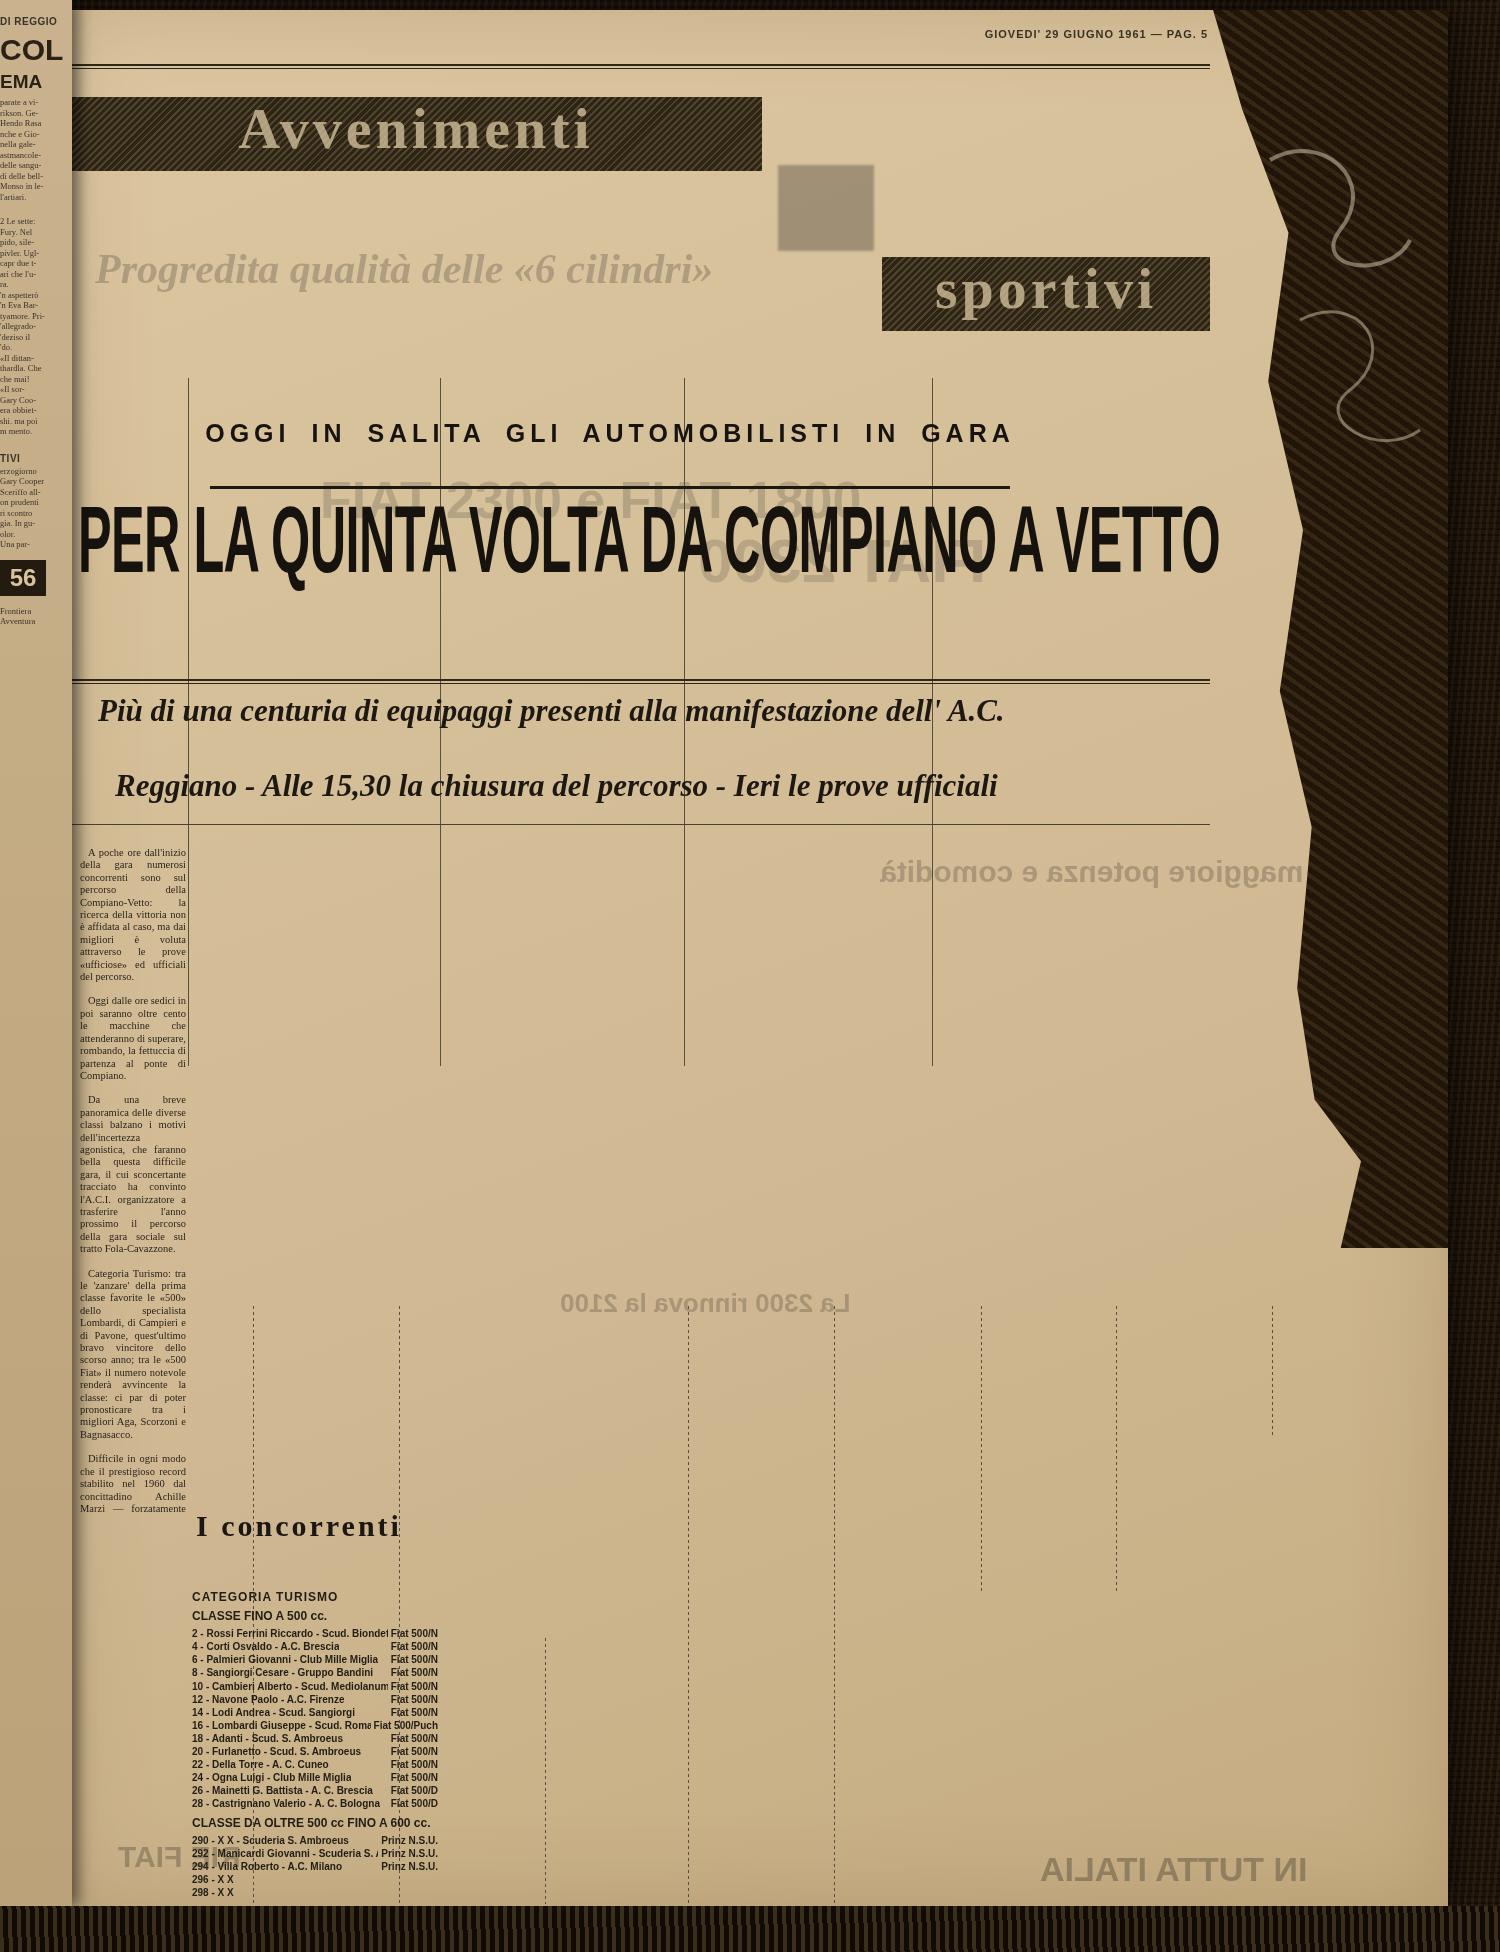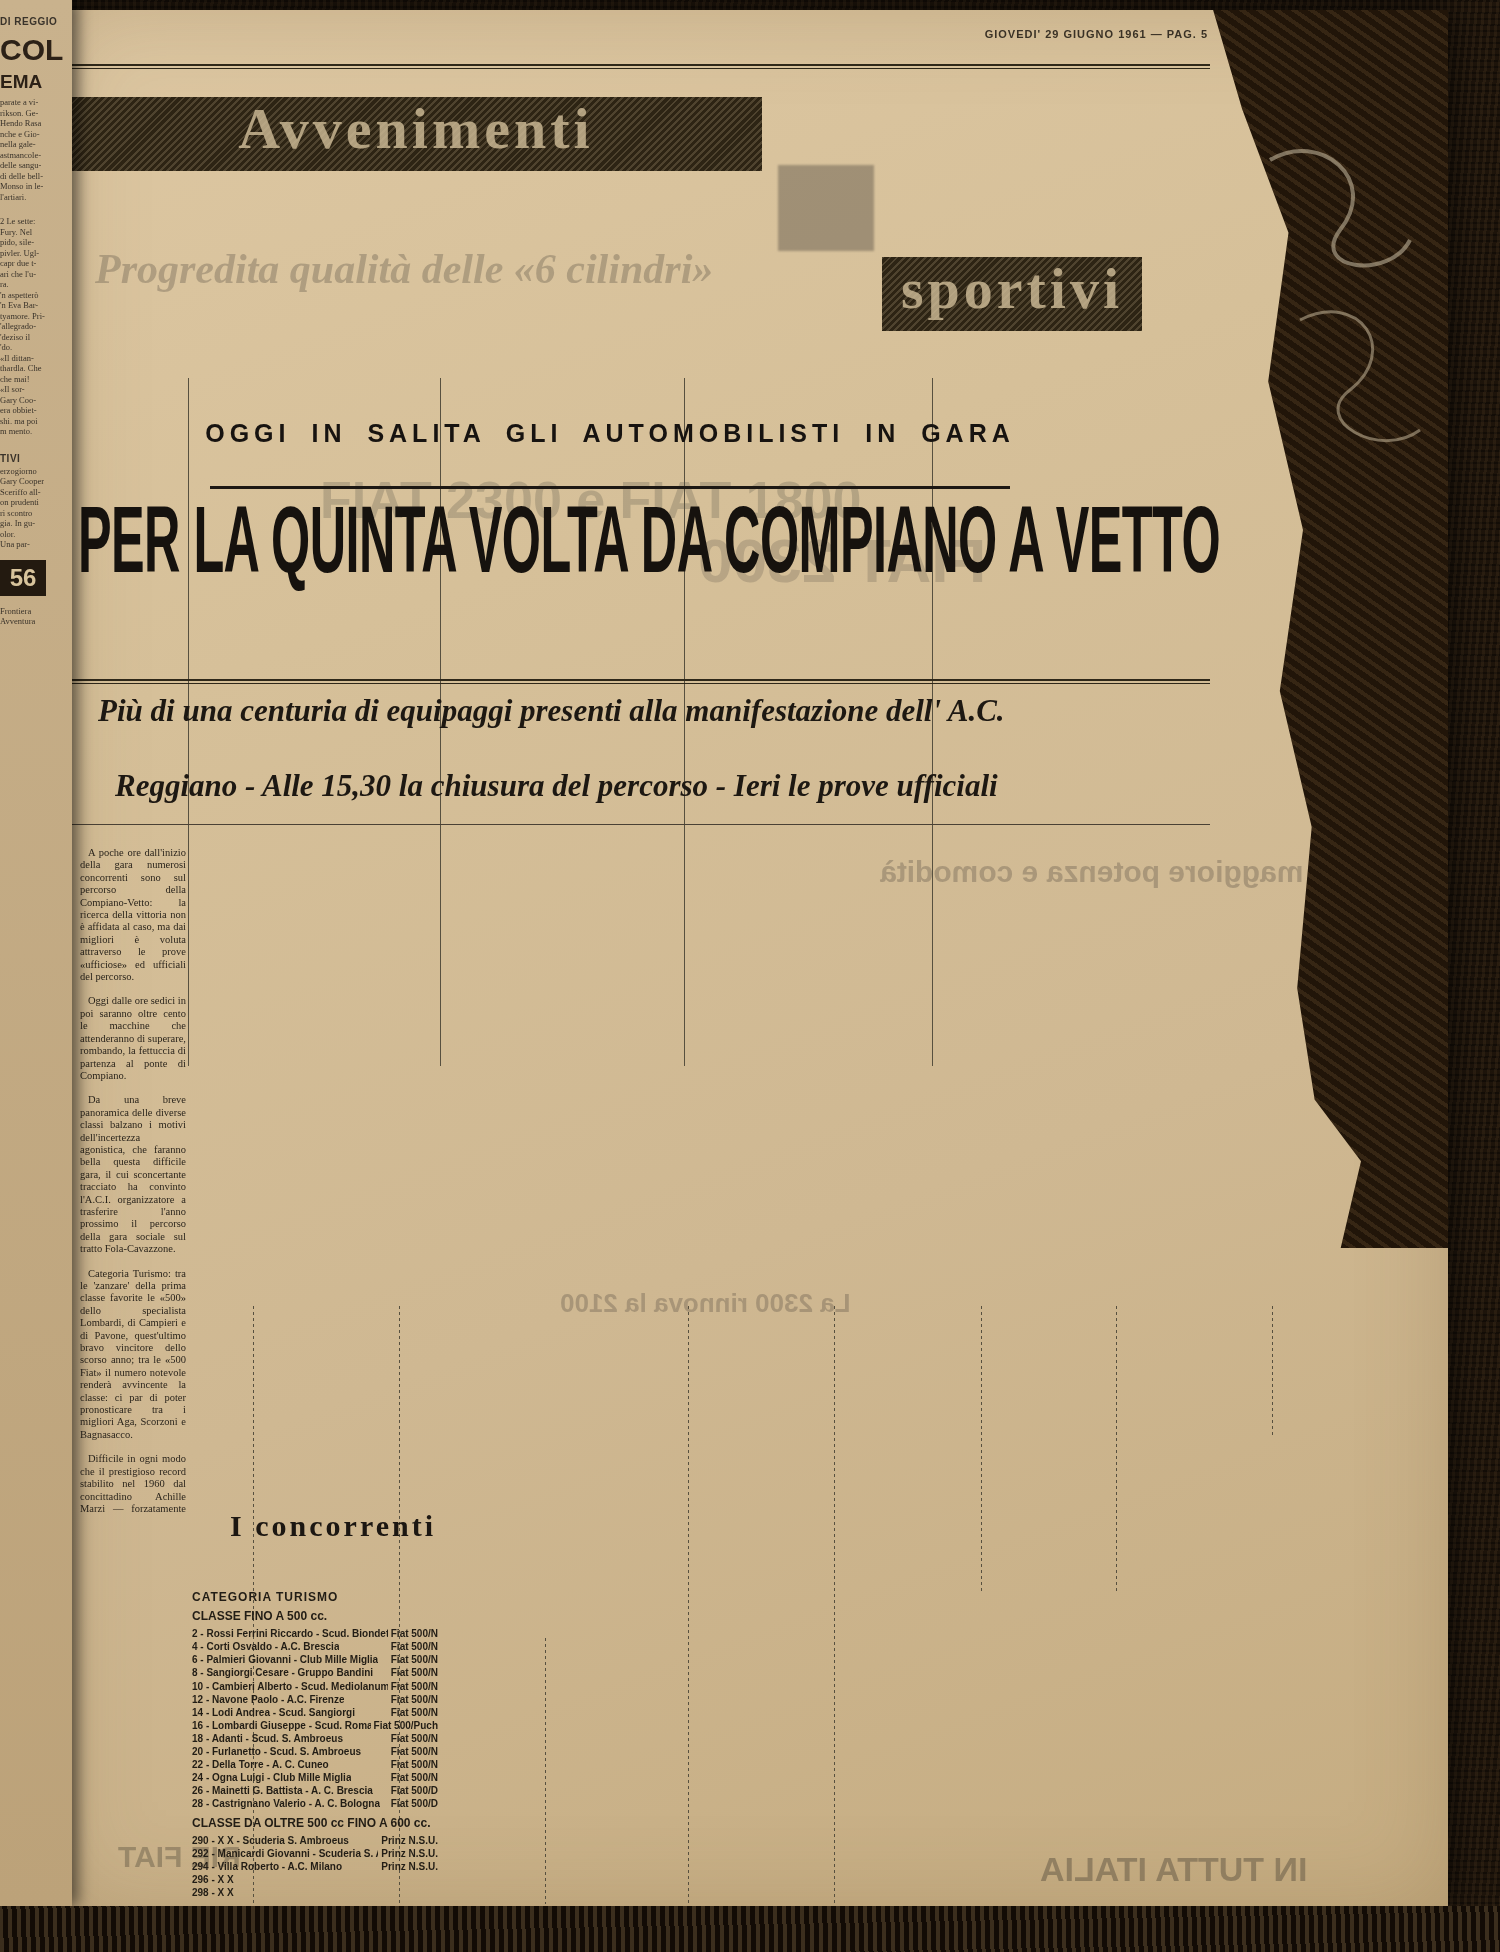--- a/index.html
+++ b/index.html
@@ -41,21 +41,21 @@
   .krule{position:absolute;border-top:3px solid #1d1813}
   .bigh{position:absolute;white-space:nowrap;font:800 95px "Liberation Sans",sans-serif;letter-spacing:-1px;
       color:#16120e;transform:scaleX(.53);transform-origin:left top;line-height:92px}
   .subh{position:absolute;font:bold italic 31px "Liberation Serif",serif;color:#1d1812;white-space:nowrap}
   
   .flow{position:absolute;font-family:"Liberation Serif",serif;font-size:10.5px;line-height:12.4px;
       text-align:justify;color:#2b251c;overflow:hidden}
   .flow p{margin:0}
   .flow .p{margin:12px 0 3px;text-indent:8px}
   
-  .etitle{position:absolute;text-align:right;font:bold 30px "Liberation Serif",serif;letter-spacing:3px;color:#1c1712}
+  .etitle{position:absolute;text-align:left;font:bold 30px "Liberation Serif",serif;letter-spacing:3px;color:#1c1712}
   .elist{position:absolute;font-family:"Liberation Sans",sans-serif;font-size:10px;line-height:13.1px;
       color:#221d15;overflow:hidden}
   .elist .r{display:flex;justify-content:space-between;font-weight:bold;white-space:nowrap}
   .elist .r .el{overflow:hidden}
   .elist .r .er{margin-left:3px;flex:none}
   .elist .h{font-weight:bold;font-size:12px;margin:6px 0 4px;white-space:nowrap}
   .elist .k{font-weight:bold;font-size:12px;letter-spacing:1px;margin:8px 0 5px;white-space:nowrap}
   .vr{position:absolute;width:1px;background:#57503f}
   .vrd{position:absolute;width:1px;background:repeating-linear-gradient(#57503f 0 3px,transparent 3px 6px)}
   .gh{position:absolute;color:rgba(88,80,66,.33);white-space:nowrap;z-index:1;font-family:"Liberation Serif",serif}
@@ -131,21 +131,21 @@
     <span class="gh ghm" style="left:982px;top:1840px;font:bold 34px 'Liberation Sans',sans-serif;color:rgba(70,62,50,.4)">IN TUTTA ITALIA</span>
     <span class="gh ghm" style="left:60px;top:1830px;font:bold 30px 'Liberation Sans',sans-serif;color:rgba(70,62,50,.35)">RIE FIAT</span>
 
     <div class="mh z" style="left:820px;top:18px;width:330px;text-align:right">GIOVEDI' 29 GIUGNO 1961 — PAG. 5</div>
     <div class="rule z" style="left:12px;top:42px;width:1140px"></div>
 
     <div class="banner z" style="left:12px;top:70px;width:692px">
       <span>Avvenimenti</span>
     </div>
     <div class="bgap z" style="left:720px;top:64px;width:96px;height:86px"></div>
-    <div class="banner z" style="left:824px;top:70px;width:260px">
+    <div class="banner z" style="left:824px;top:70px;width:328px">
       <span>sportivi</span>
     </div>
 
     <div class="kicker z" style="left:132px;top:158px;width:840px">OGGI IN SALITA GLI AUTOMOBILISTI IN GARA</div>
     <div class="krule z" style="left:152px;top:196px;width:800px"></div>
     <div class="bigh z" style="left:20px;top:200px">PER LA QUINTA VOLTA DA COMPIANO A VETTO</div>
     <div class="rule z" style="left:12px;top:294px;width:1140px"></div>
     <div class="subh z" style="left:40px;top:303px">Più di una centuria di equipaggi presenti alla manifestazione dell' A.C.</div>
     <div class="subh z" style="left:57px;top:342px">Reggiano - Alle 15,30 la chiusura del percorso - Ieri le prove ufficiali</div>
     <div class="rulethin z" style="left:12px;top:362px;width:1140px"></div>

